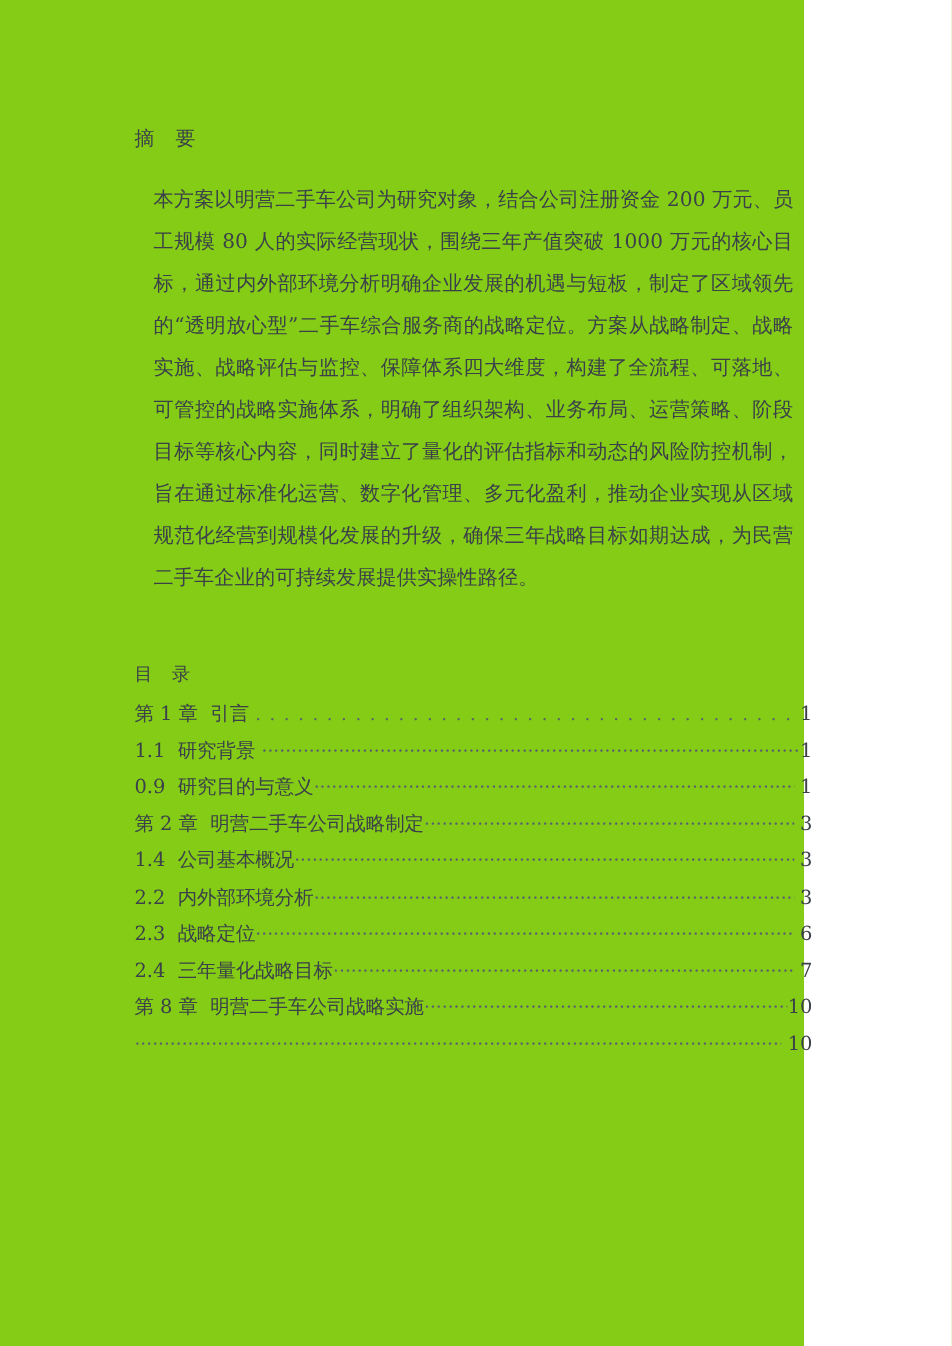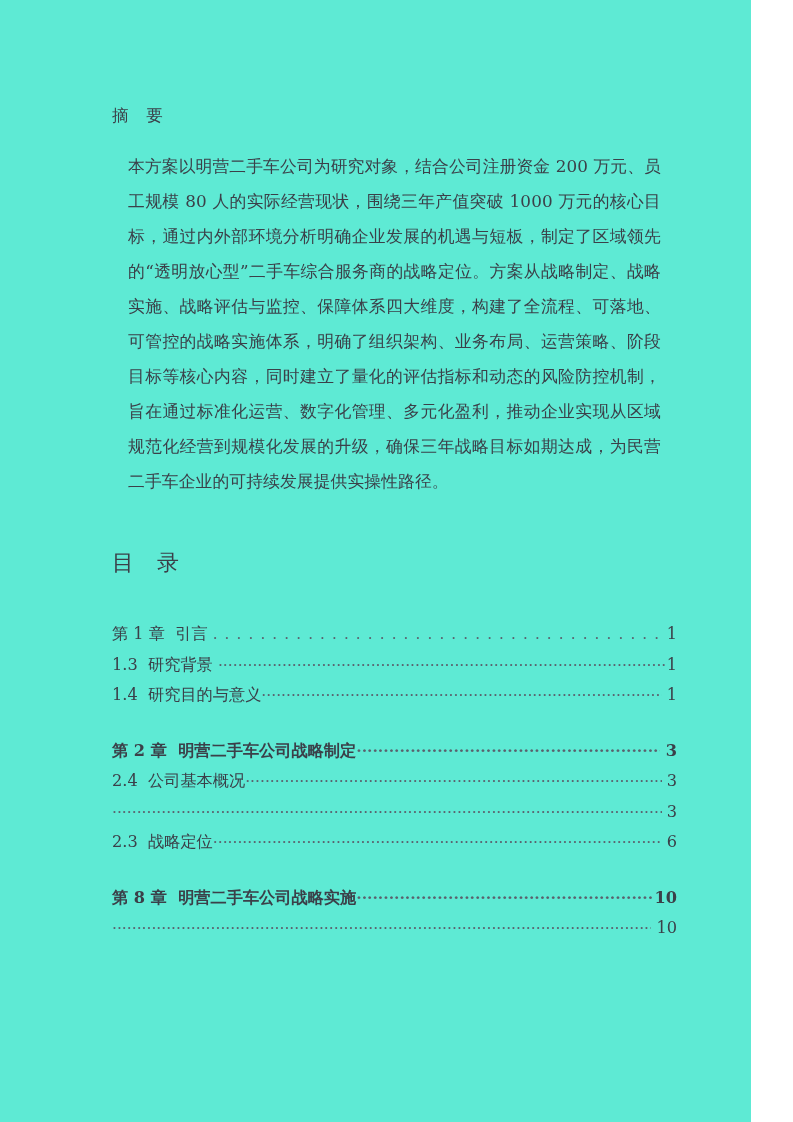--- a/index.html
+++ b/index.html
@@ -14,23 +14,23 @@
     overflow: hidden;
     font-family: "DejaVu Serif", "Liberation Serif", serif;
     color: #3b4049;
     -webkit-font-smoothing: antialiased;
   }
 
   .page {
     position: absolute;
     left: 0;
     top: 0;
-    width: 751px;
+    width: 670px;
     height: 1122px;
-    background: #5eead4;
+    background: #84cc16;
   }
 
   
   .abstract-section {
     position: absolute;
     left: 112px;
     top: 98px;
     width: 565px;
   }
 
@@ -56,46 +56,43 @@
 
   
   .toc-section {
     position: absolute;
     left: 112px;
     top: 545px;
     width: 565px;
   }
 
   .toc-heading {
-    font-size: 22px;
+    font-size: 15px;
     line-height: 35px;
     letter-spacing: 0.5px;
     color: #3b4049;
     white-space: pre;
-    margin-bottom: 39px;
   }
 
   .toc-list {
     list-style: none;
     margin: 0;
     padding: 0;
   }
 
   .toc-entry {
     display: flex;
     align-items: flex-start;
     line-height: 30.5px;
     font-size: 16.2px;
     color: #3b4049;
     white-space: nowrap;
   }
 
   .toc-entry.group-gap {
-    margin-top: 25px;
-    font-weight: bold;
   }
 
   .toc-label {
     white-space: pre;
     flex: 0 0 auto;
   }
 
   .toc-leader {
     flex: 1 1 auto;
     overflow: hidden;
@@ -140,47 +137,53 @@
 
   <div class="toc-section">
     <div class="toc-heading">目   录</div>
     <ul class="toc-list" id="toc-list">
         <li class="toc-entry level-chapter">
           <span class="toc-label">第 1 章  引言</span>
           <span class="toc-leader"></span>
           <span class="toc-page">1</span>
         </li>
         <li class="toc-entry level-section">
-          <span class="toc-label">1.3  研究背景 </span>
+          <span class="toc-label">1.1  研究背景 </span>
           <span class="toc-leader"></span>
           <span class="toc-page">1</span>
         </li>
         <li class="toc-entry level-section">
-          <span class="toc-label">1.4  研究目的与意义</span>
+          <span class="toc-label">0.9  研究目的与意义</span>
           <span class="toc-leader"></span>
           <span class="toc-page"> 1</span>
         </li>
         <li class="toc-entry level-section group-gap">
           <span class="toc-label">第 2 章  明营二手车公司战略制定</span>
           <span class="toc-leader"></span>
           <span class="toc-page"> 3</span>
         </li>
         <li class="toc-entry level-section">
-          <span class="toc-label">2.4  公司基本概况</span>
+          <span class="toc-label">1.4  公司基本概况</span>
           <span class="toc-leader"></span>
           <span class="toc-page"> 3</span>
         </li>
         <li class="toc-entry level-section">
+          <span class="toc-label">2.2  内外部环境分析</span>
           <span class="toc-leader"></span>
           <span class="toc-page"> 3</span>
         </li>
         <li class="toc-entry level-section">
           <span class="toc-label">2.3  战略定位</span>
           <span class="toc-leader"></span>
           <span class="toc-page"> 6</span>
+        </li>
+        <li class="toc-entry level-section">
+          <span class="toc-label">2.4  三年量化战略目标</span>
+          <span class="toc-leader"></span>
+          <span class="toc-page"> 7</span>
         </li>
         <li class="toc-entry level-section group-gap">
           <span class="toc-label">第 8 章  明营二手车公司战略实施</span>
           <span class="toc-leader"></span>
           <span class="toc-page">10</span>
         </li>
         <li class="toc-entry level-section">
           <span class="toc-leader"></span>
           <span class="toc-page"> 10</span>
         </li>

